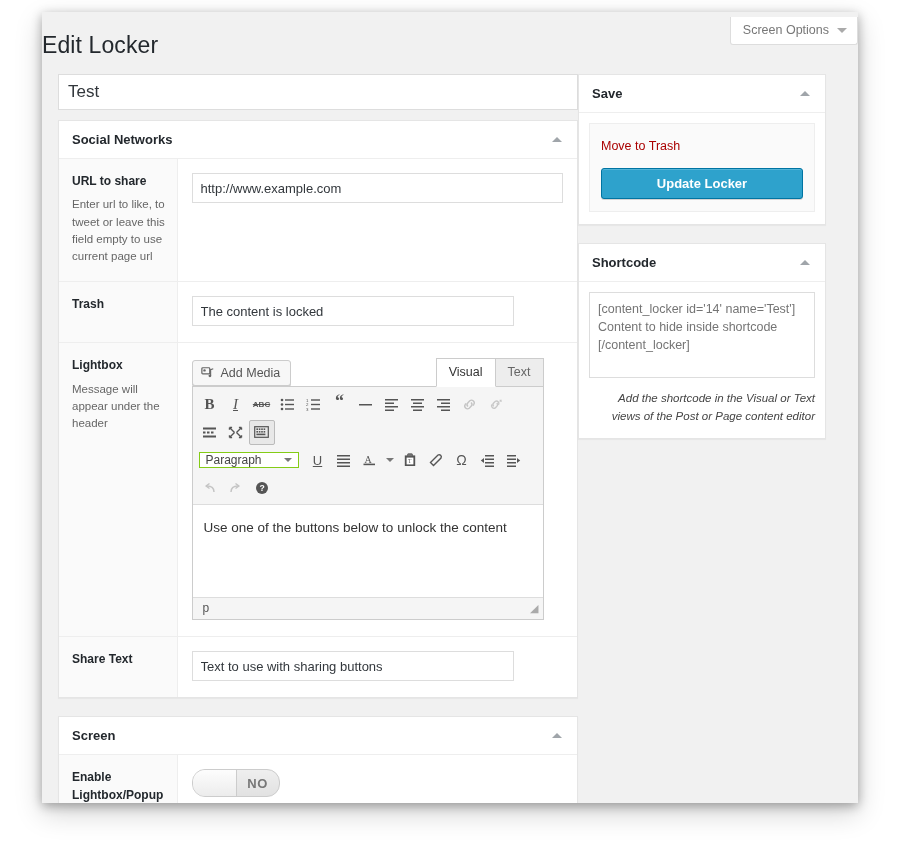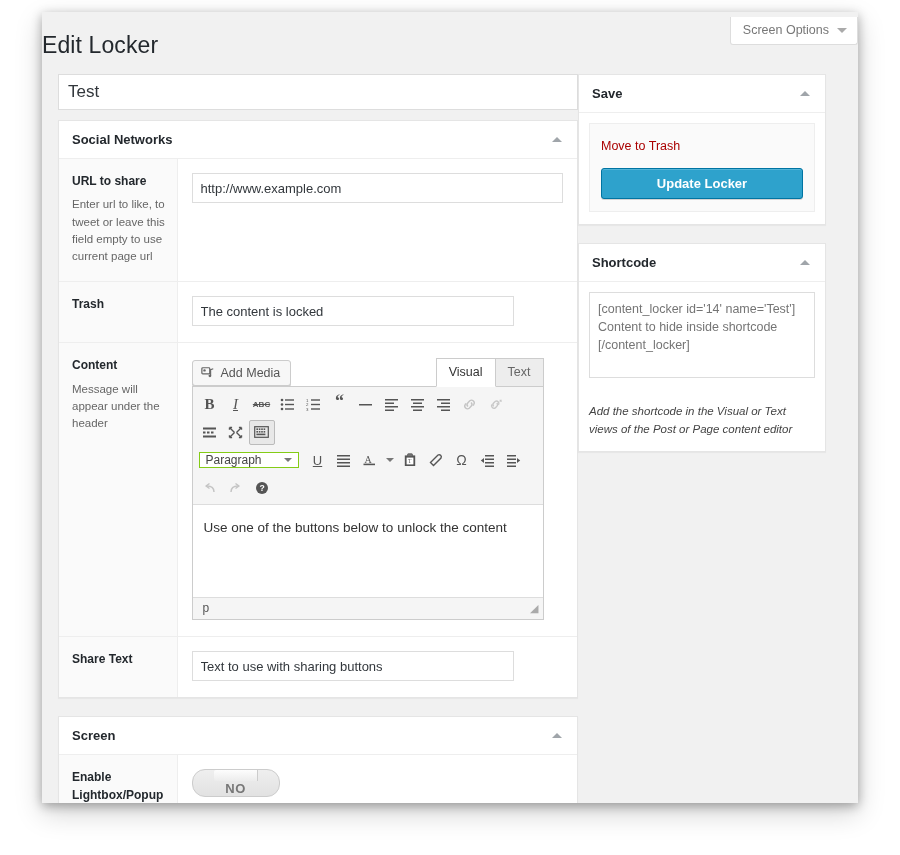--- a/index.html
+++ b/index.html
@@ -168,28 +168,28 @@
   }
   .shortcode-area {
     width: 100%; height: 86px; resize: none;
     border: 1px solid #ddd; background: #fff;
     padding: 7px 8px; font-size: 12.5px; line-height: 1.45;
     color: #9a9a9a; outline: none;
     font-family: "Liberation Sans", sans-serif;
   }
   .shortcode-hint {
     font-size: 11.5px; font-style: italic; color: #444;
-    line-height: 1.55; margin-top: 21px;
+    line-height: 1.55; margin-top: 8px; text-align: right;
   }
 
   
   .toggle {
     width: 88px; height: 28px; border: 1px solid #ccc; border-radius: 13px;
     background: linear-gradient(#efefef, #e2e2e2);
-    display: flex; align-items: center; cursor: pointer; overflow: hidden; flex-direction: column;
+    display: flex; align-items: center; cursor: pointer; overflow: hidden;
   }
   .toggle-knob {
     width: 44px; height: 100%;
     background: linear-gradient(#fdfdfd, #ececec);
     border-right: 1px solid #ccc; border-radius: 2px 0 0 2px;
   }
   .toggle-text {
     flex: 1; text-align: center; font-size: 13px;
     font-weight: bold; color: #777; letter-spacing: .5px;
   }
@@ -236,21 +236,21 @@
           <td class="label-cell">
             <div class="f-label">Trash</div>
           </td>
           <td class="field-cell">
             <input class="text-input w-narrow" type="text" value="The content is locked" style="">
           </td>
         </tr>
 
         <tr>
           <td class="label-cell">
-            <div class="f-label">Content</div>
+            <div class="f-label">Lightbox</div>
             <div class="f-desc">Message will appear under the header</div>
           </td>
           <td class="field-cell">
             <div class="wp-editor-wrap">
 
               <div class="wp-media-row">
                 <div class="btn-add-media">
                   <span>
                     <svg width="14" height="14" viewBox="0 0 16 16" fill="#666">
                       <rect x="1" y="2" width="9" height="7" rx="1" fill="none" stroke="#666" stroke-width="1.4"></rect>

